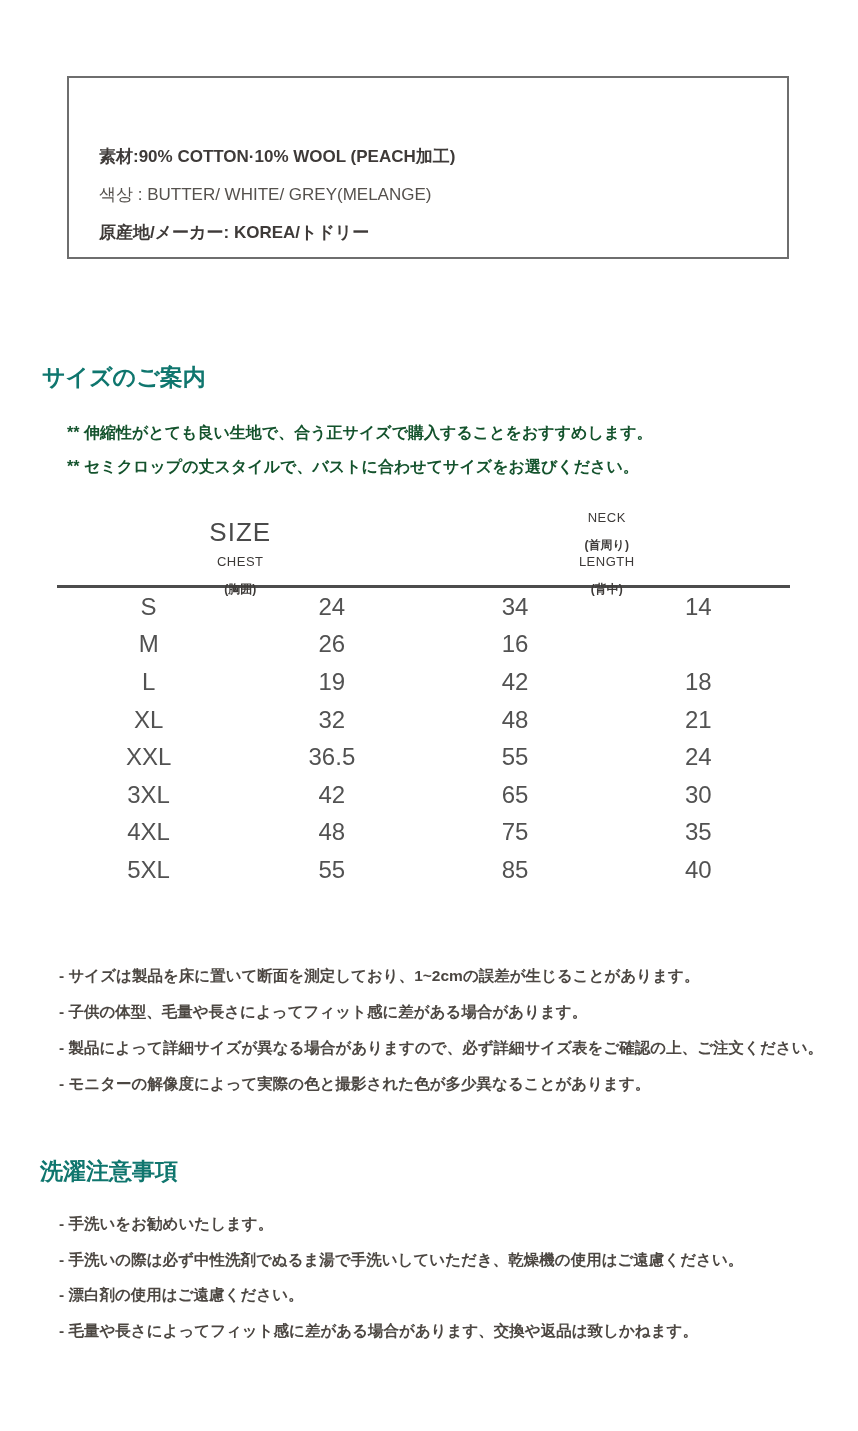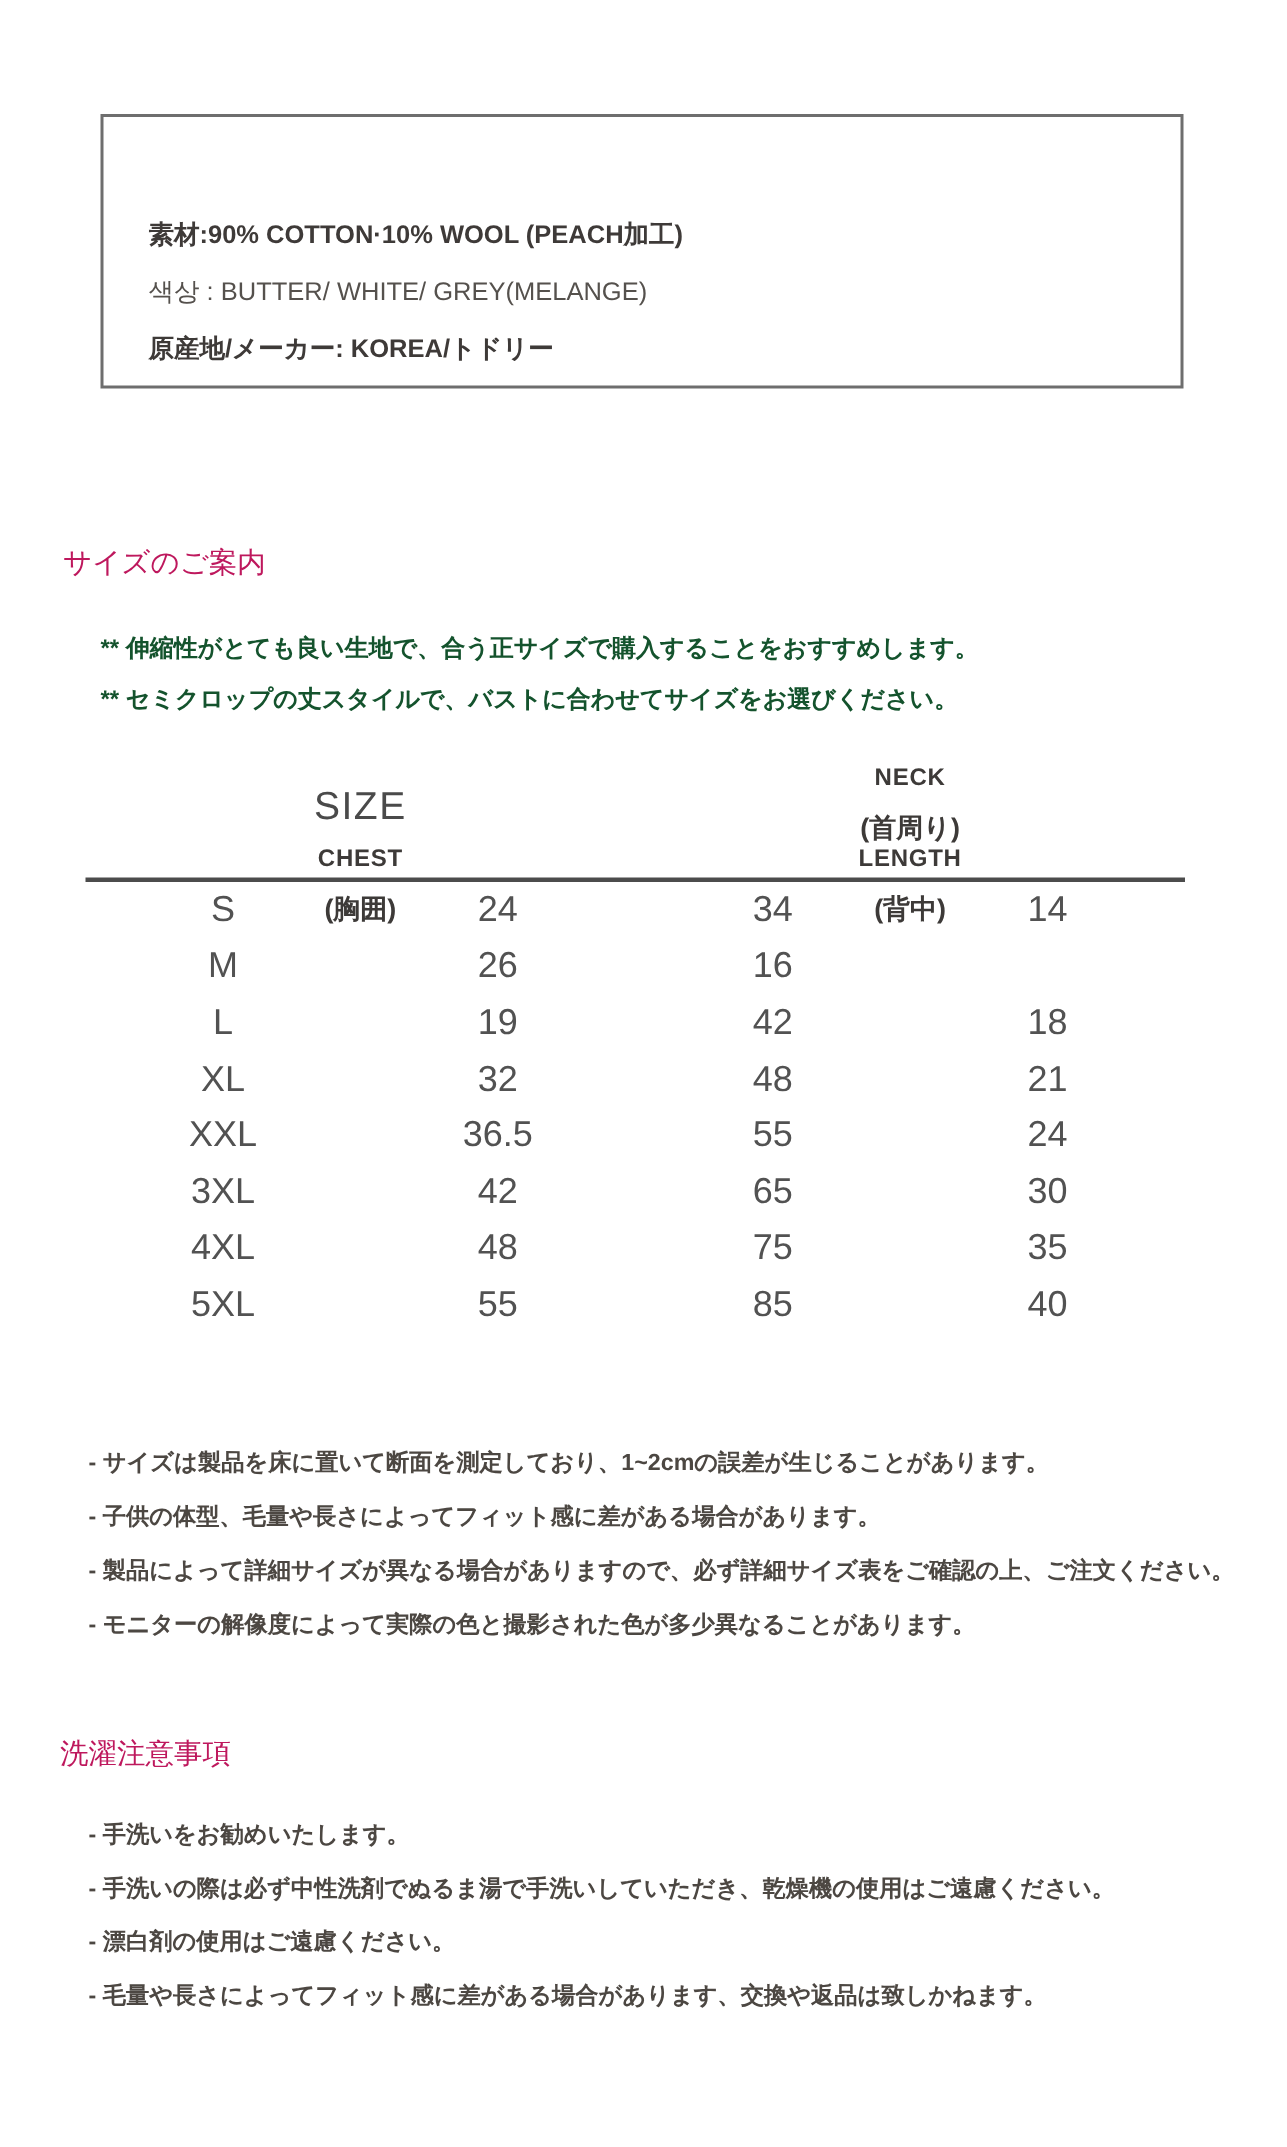--- a/index.html
+++ b/index.html
@@ -18,39 +18,39 @@
     width: 722px; height: 183px;
     border: 2px solid #6e6e6e;
     padding: 68px 0 0 30px;
   }
   .info-line { font-size: 17px; line-height: 22px; margin-bottom: 16px; white-space: nowrap; }
   .info-line.bold { font-weight: bold; color: #3e3a38; }
   .info-line.reg  { font-weight: normal; color: #55514d; }
 
   
   .section-title {
-    font-size: 19px; font-weight: normal; color: #be185d; white-space: nowrap;
+    font-size: 23px; font-weight: bold; color: #0f766e; white-space: nowrap;
   }
   .size-title { left: 42px; top: 362px; }
   .tips { left: 67px; top: 423px; }
   .tip {
     font-size: 16px; font-weight: bold; color: #14532d;
     line-height: 20px; margin-bottom: 14px; white-space: nowrap;
   }
 
   
   .size-table { left: 57px; top: 510px; width: 733px; }
   .thead {
     display: grid; grid-template-columns: repeat(2, 1fr);
     height: 78px;
     border-bottom: 3px solid #4c4c4c;
   }
   .th { display: flex; flex-direction: column; align-items: center; justify-content: center; }
-  .th .en { font-size: 16px; font-weight: bold; color: #3d3a38; letter-spacing: 0.5px; }
-  .th .jp { font-size: 18px; font-weight: bold; color: #3d3a38; margin-top: 12px; }
+  .th .en { font-size: 13px; font-weight: normal; color: #3d3a38; letter-spacing: 0.5px; }
+  .th .jp { font-size: 12px; font-weight: bold; color: #3d3a38; margin-top: 12px; }
   .th.size-col .en { font-size: 26px; font-weight: 300; color: #4a4a4a; letter-spacing: 1px; }
   .tbody .tr {
     display: grid; grid-template-columns: repeat(4, 1fr);
     height: 37.6px; align-items: center;
   }
   .td {
     text-align: center;
     font-size: 24px; font-weight: 300; color: #525252;
   }
 

